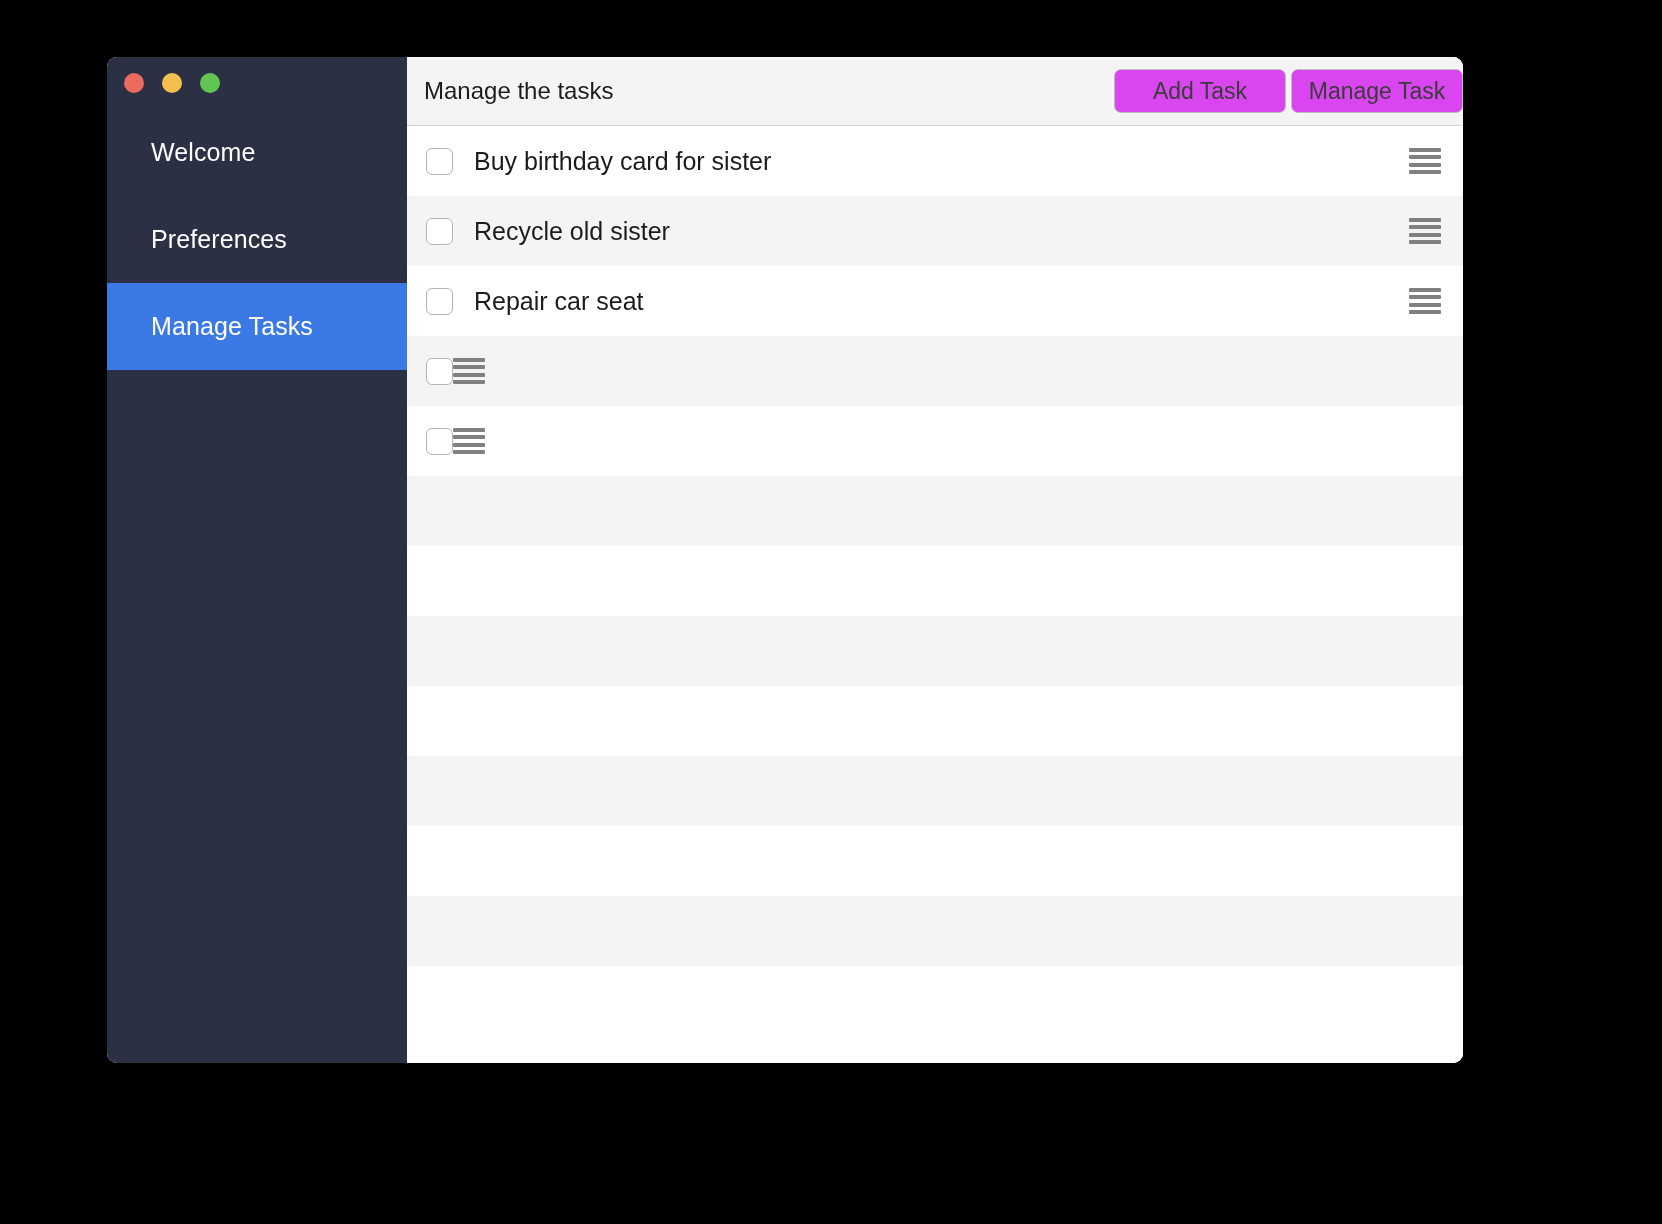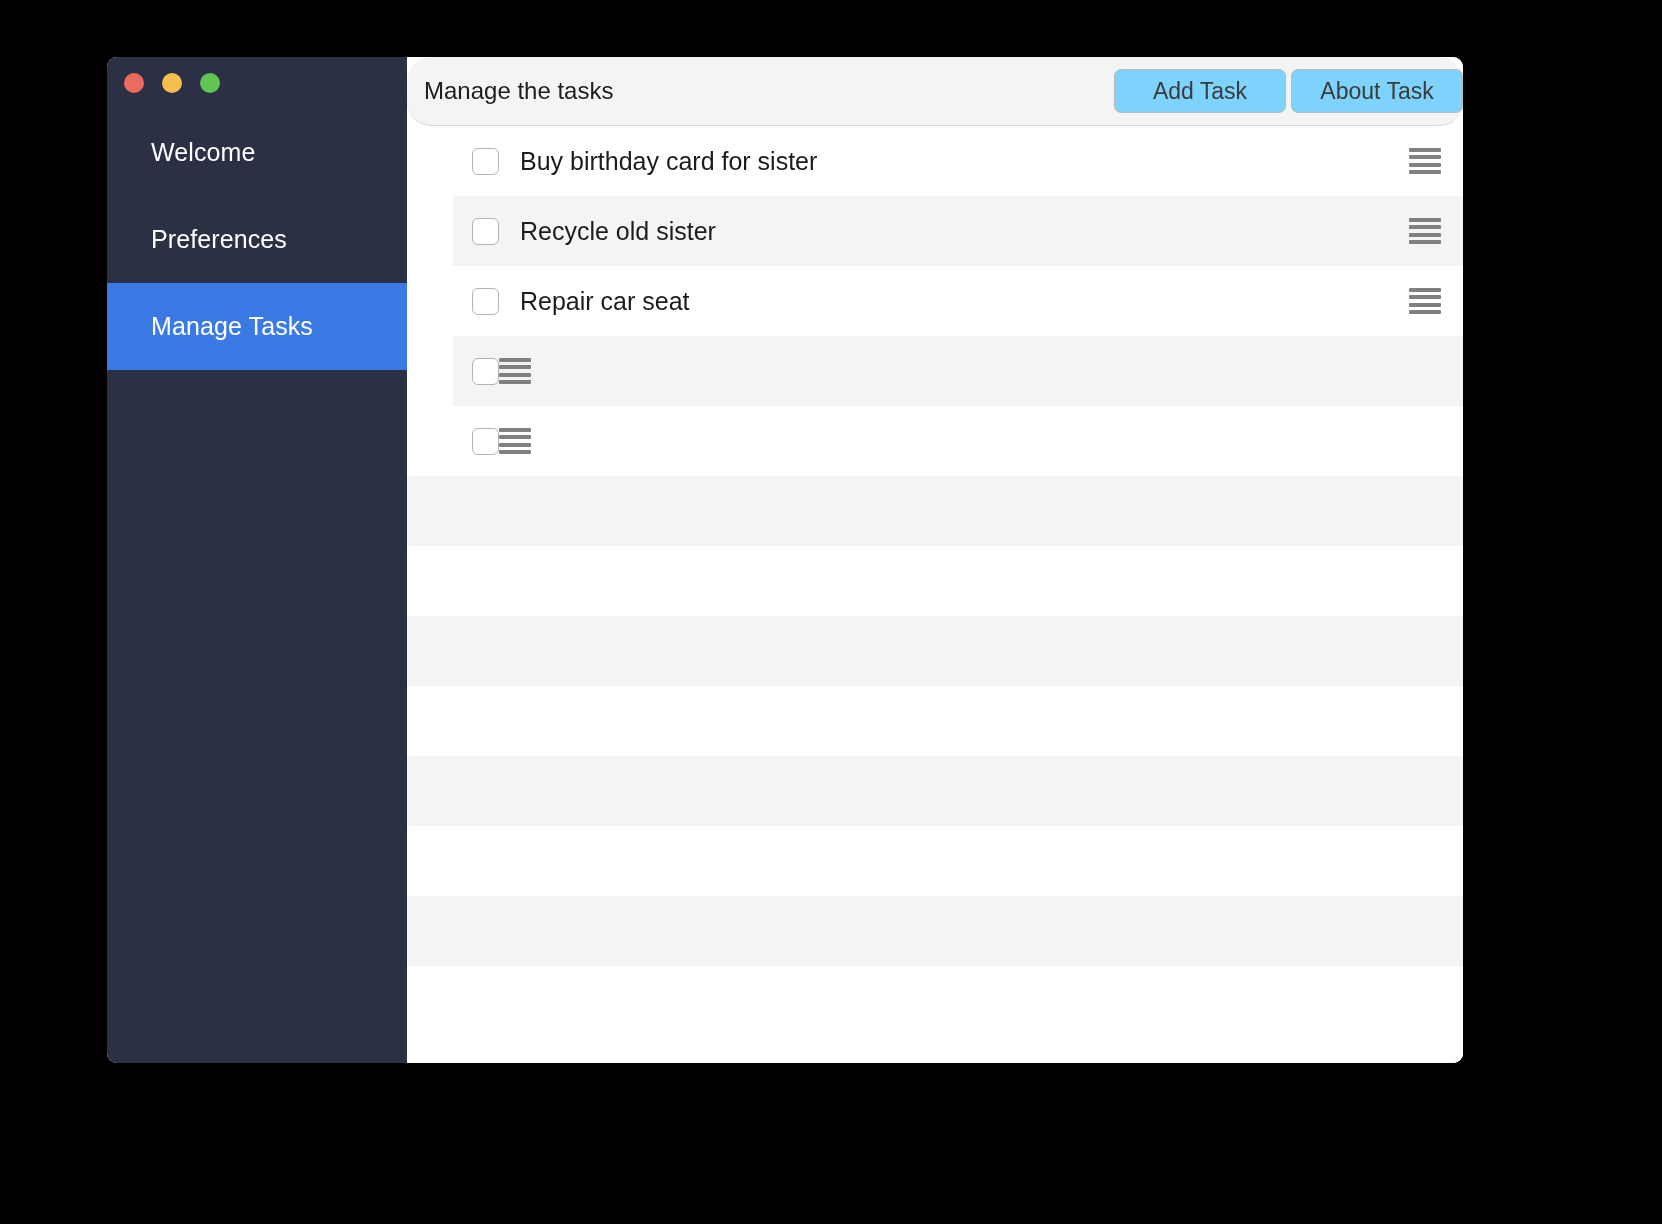--- a/index.html
+++ b/index.html
@@ -88,21 +88,20 @@
 
   .toolbar {
     height: 69px;
     flex: 0 0 69px;
     background: #f4f4f4;
     border-bottom: 1px solid #d8d8d8;
     display: flex;
     align-items: center;
     padding-left: 17px;
     padding-right: 0px;
-    border-radius: 24px;
   }
 
   .toolbar-title {
     font-size: 24px;
     color: #1c1c1e;
     flex: 1 1 auto;
   }
 
   .toolbar-actions {
     display: flex;
@@ -110,21 +109,21 @@
     gap: 5px;
     padding-right: 0px;
   }
 
   .tb-button {
     height: 44px;
     min-width: 172px;
     padding: 0 16px;
     border: 1px solid #bcbcbc;
     border-radius: 7px;
-    background: #7dd3fc;
+    background: #d946ef;
     color: #3b3b3b;
     font-size: 23px;
     font-family: "Liberation Sans", sans-serif;
     display: flex;
     align-items: center;
     justify-content: center;
     cursor: default;
   }
 
   
@@ -133,21 +132,20 @@
     overflow: hidden;
     background: #ffffff;
   }
 
   .task-row {
     height: 70px;
     display: flex;
     align-items: center;
     padding-left: 19px;
     padding-right: 22px;
-    margin-left: 46px;
   }
   .task-row.odd  { background: #ffffff; }
   .task-row.even { background: #f4f4f4; }
 
   .task-checkbox {
     width: 27px;
     height: 27px;
     flex: 0 0 27px;
     border: 1px solid #b4b4b4;
     border-radius: 6px;
@@ -216,21 +214,21 @@
       </div>
 
     </div>
 
     <div class="content">
 
       <div class="toolbar">
         <div class="toolbar-title">Manage the tasks</div>
         <div class="toolbar-actions">
           <div class="tb-button">Add Task</div>
-          <div class="tb-button">About Task</div>
+          <div class="tb-button">Manage Task</div>
         </div>
       </div>
 
       <div class="task-list">
 
         <div class="task-row odd">
           <div class="task-checkbox"></div>
           <div class="task-label">Buy birthday card for sister</div>
           <div class="drag-handle">
             <span></span>

